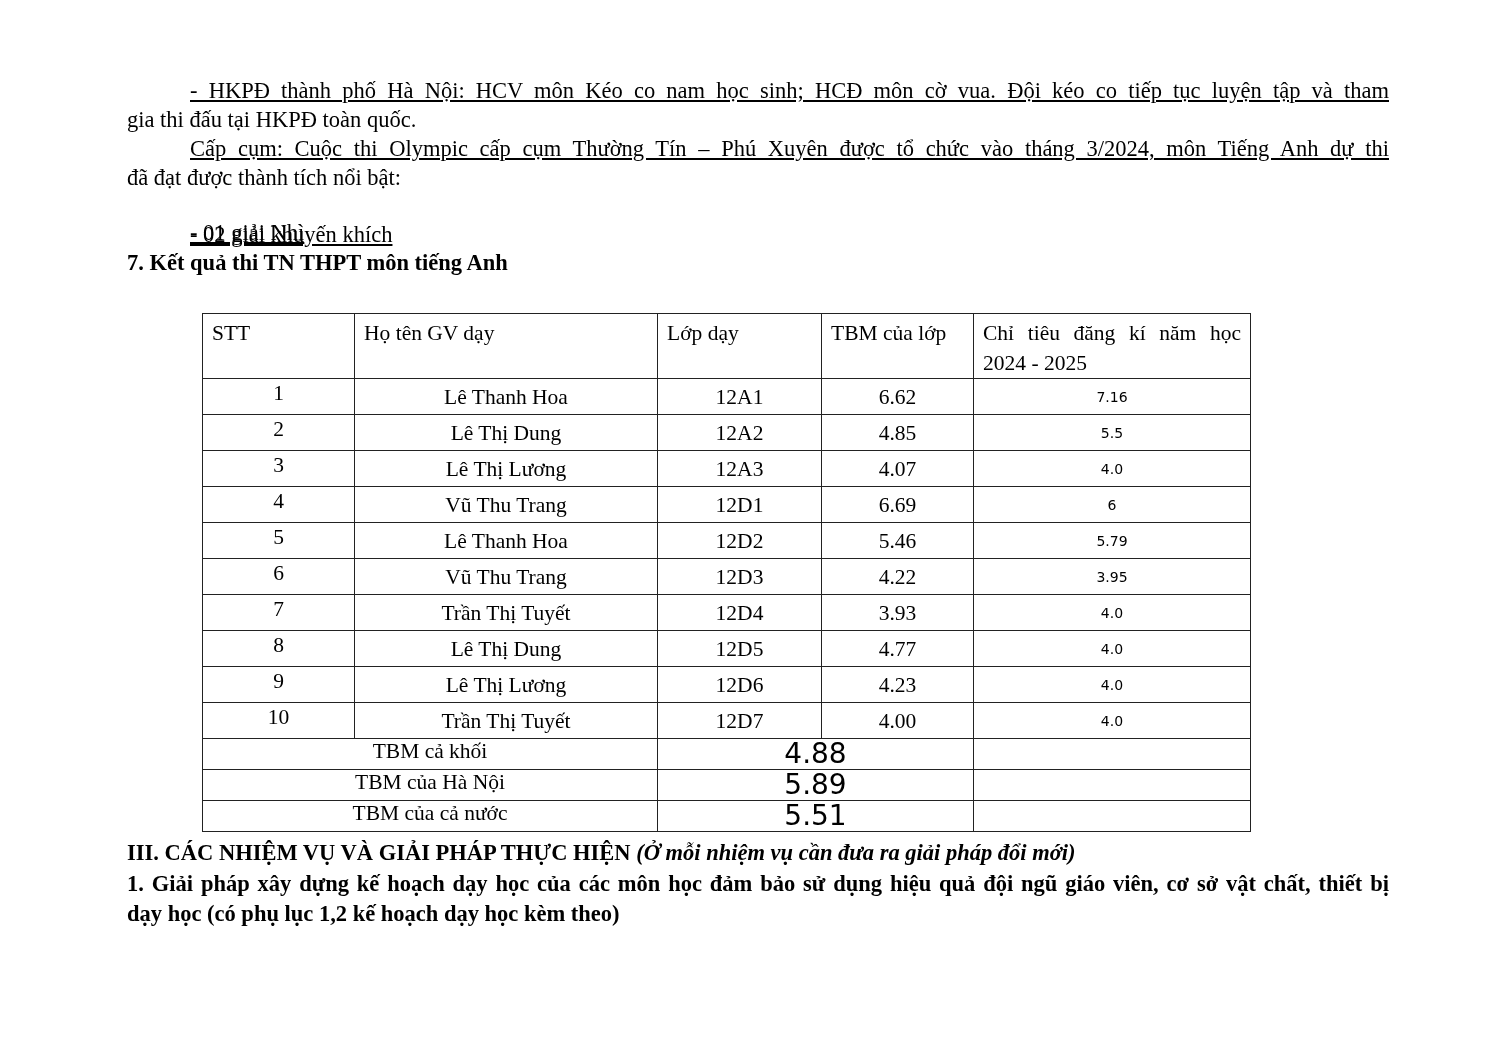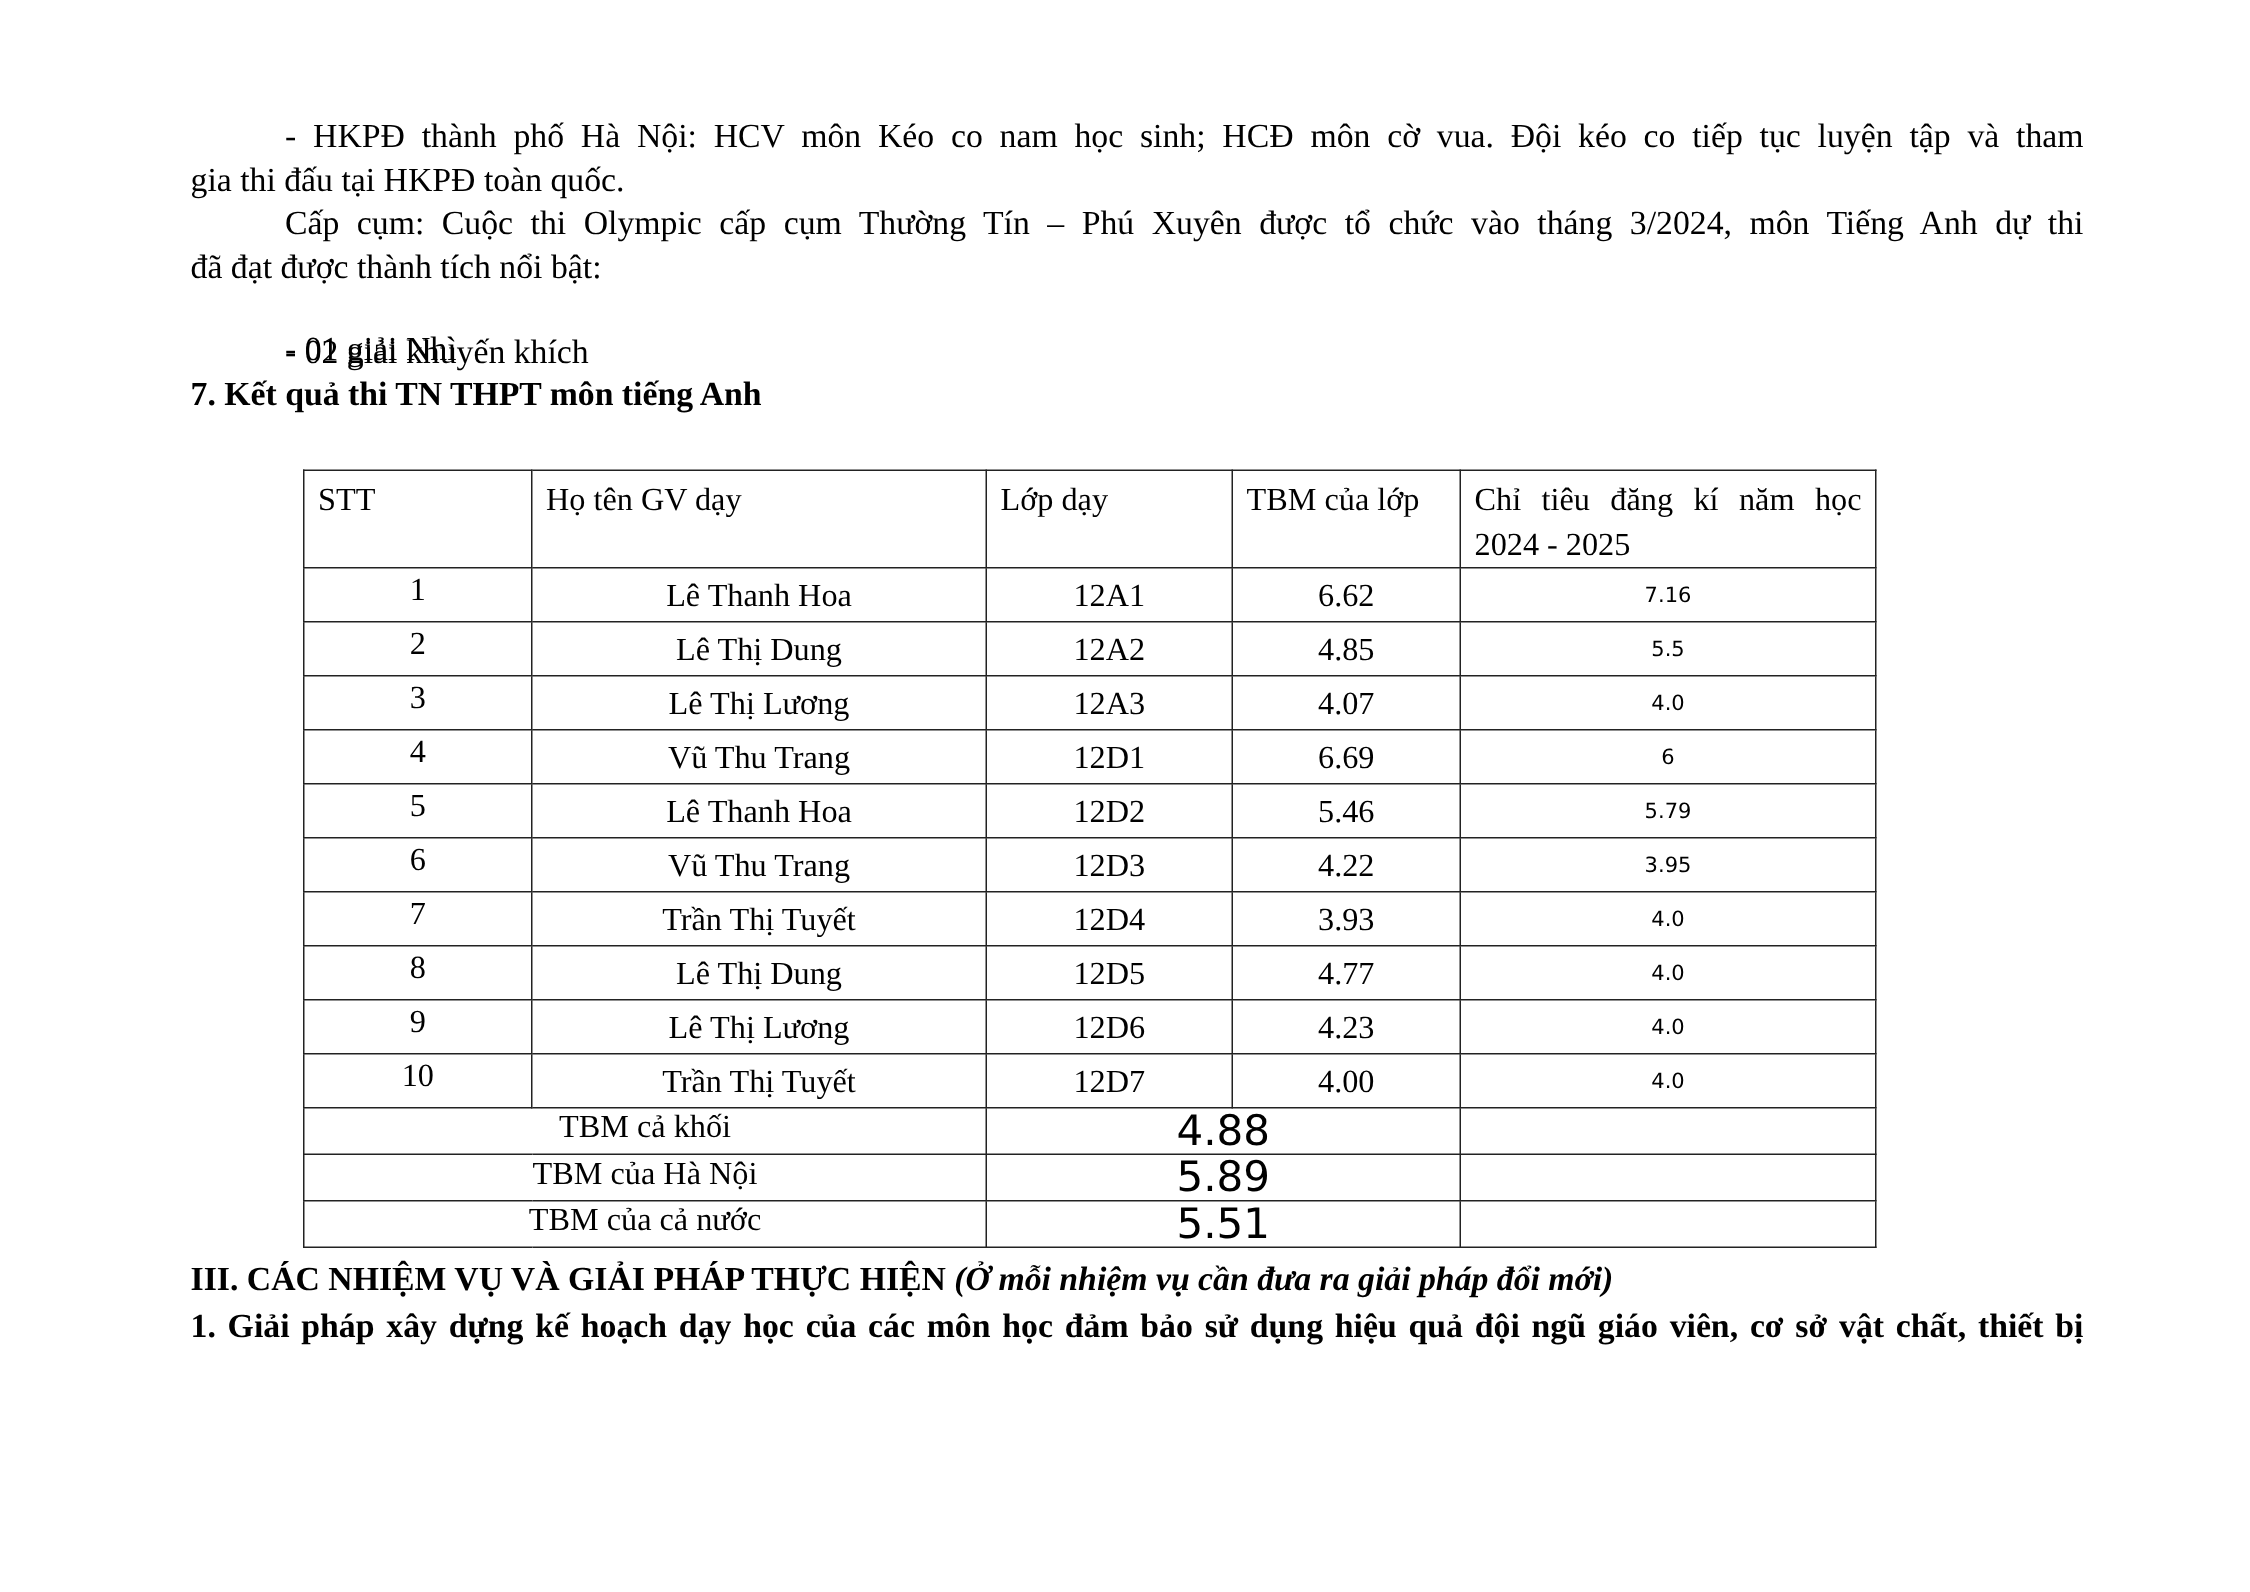--- a/index.html
+++ b/index.html
@@ -7,21 +7,21 @@
       width: 1500px; height: 1061px; position: relative; overflow: hidden;
       font-family: "Liberation Serif", "DejaVu Serif", serif;
       color: #000;
     }
     .page { position: absolute; left: 0; top: 0; width: 1500px; height: 1061px; }
     .line {
       position: absolute; left: 127px; width: 1262px;
       font-size: 22.5px; line-height: 30px; white-space: nowrap;
     }
     .justify { text-align: justify; text-align-last: justify; }
-    .indent { padding-left: 63px; box-sizing: border-box; }
+    .indent { padding-left: 63px; box-sizing: border-box; text-decoration: underline; }
     .bold { font-weight: bold; }
     .italic { font-style: italic; }
 
     table.results {
       position: absolute; left: 202px; top: 313px;
       border-collapse: collapse; table-layout: fixed;
       font-size: 21.5px;
     }
     table.results td, table.results th {
       border: 1px solid #222; padding: 0; vertical-align: middle;
@@ -164,14 +164,15 @@
       <td></td>
     </tr>
   </tbody>
     </table>
 
   <div class="line bold" style="top:838px;">
     <span>III. CÁC NHIỆM VỤ VÀ GIẢI PHÁP THỰC HIỆN</span>
     <span class="italic">(Ở mỗi nhiệm vụ cần đưa ra giải pháp đổi mới)</span>
   </div>
   <div class="line bold justify" style="top:869px;">1. Giải pháp xây dựng kế hoạch dạy học của các môn học đảm bảo sử dụng hiệu quả đội ngũ giáo viên, cơ sở vật chất, thiết bị</div>
+  <div class="line bold" style="top:899px;">dạy học (có phụ lục 1,2 kế hoạch dạy học kèm theo)</div>
 
 </div>
 
 </body></html>

